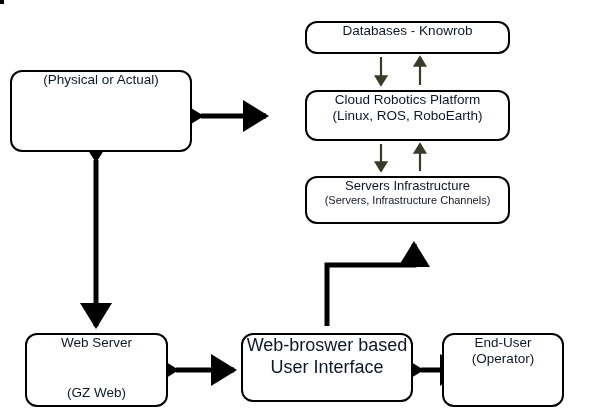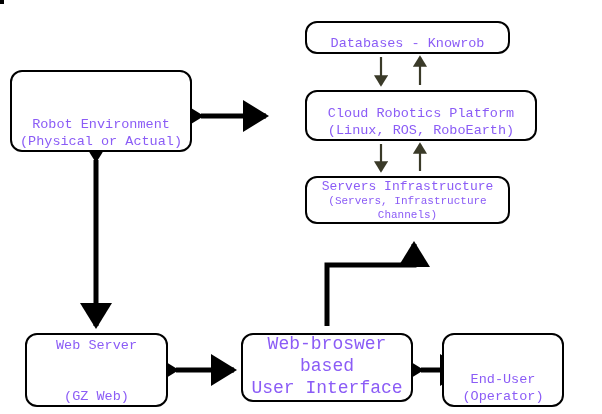--- a/index.html
+++ b/index.html
@@ -16,25 +16,24 @@
     overflow: hidden;
   }
   .node {
     position: absolute;
     box-sizing: border-box;
     border: 2.5px solid #000000;
     background: #ffffff;
     display: flex;
     flex-direction: column;
     align-items: center;
-    justify-content: flex-end;
+    justify-content: flex-start;
     text-align: center;
-    color: #8b5cf6;
+    color: #0f172a;
     line-height: 1.22;
-    font-family: Liberation Mono, monospace;
   }
   .rounded {
     border-radius: 12px;
   }
   .group-box {
     position: absolute;
     box-sizing: border-box;
     border: 2.5px solid #000000;
     background: #ffffff;
   }
@@ -44,21 +43,21 @@
   
   #node-robot-env {
     left: 10px; top: 70px; width: 182px; height: 82px;
     font-size: 13.5px;
   }
   #node-databases {
     left: 305px; top: 21px; width: 205px; height: 33px;
     font-size: 13.5px;
   }
   #node-cloud-platform {
-    left: 305px; top: 90px; width: 232px; height: 51px;
+    left: 305px; top: 90px; width: 205px; height: 51px;
     font-size: 13.5px;
   }
   #node-physical-infra {
     left: 305px; top: 176px; width: 205px; height: 48px;
     font-size: 13px;
   }
   #node-physical-infra .line2 { font-size: 11px; }
   #node-web-server {
     left: 25px; top: 333px; width: 143px; height: 74px;
     font-size: 13.5px;
@@ -132,21 +131,20 @@
     </g>
 
     <g>
       <polyline class="thick" points="327,326 327,265 414,265 414,244" marker-end="url(#thickArrow)"></polyline>
     </g>
   </svg>
 
   <div class="group-box"></div>
 
   <div class="node rounded" id="node-robot-env">
-    <span class="line1">Robot Environment</span>
     <span class="line2">(Physical or Actual)</span>
   </div>
 
   <div class="node rounded" id="node-databases">
     <span class="line1">Databases - Knowrob</span>
   </div>
 
   <div class="node rounded" id="node-cloud-platform">
     <span class="line1">Cloud Robotics Platform</span>
     <span class="line2">(Linux, ROS, RoboEarth)</span>

